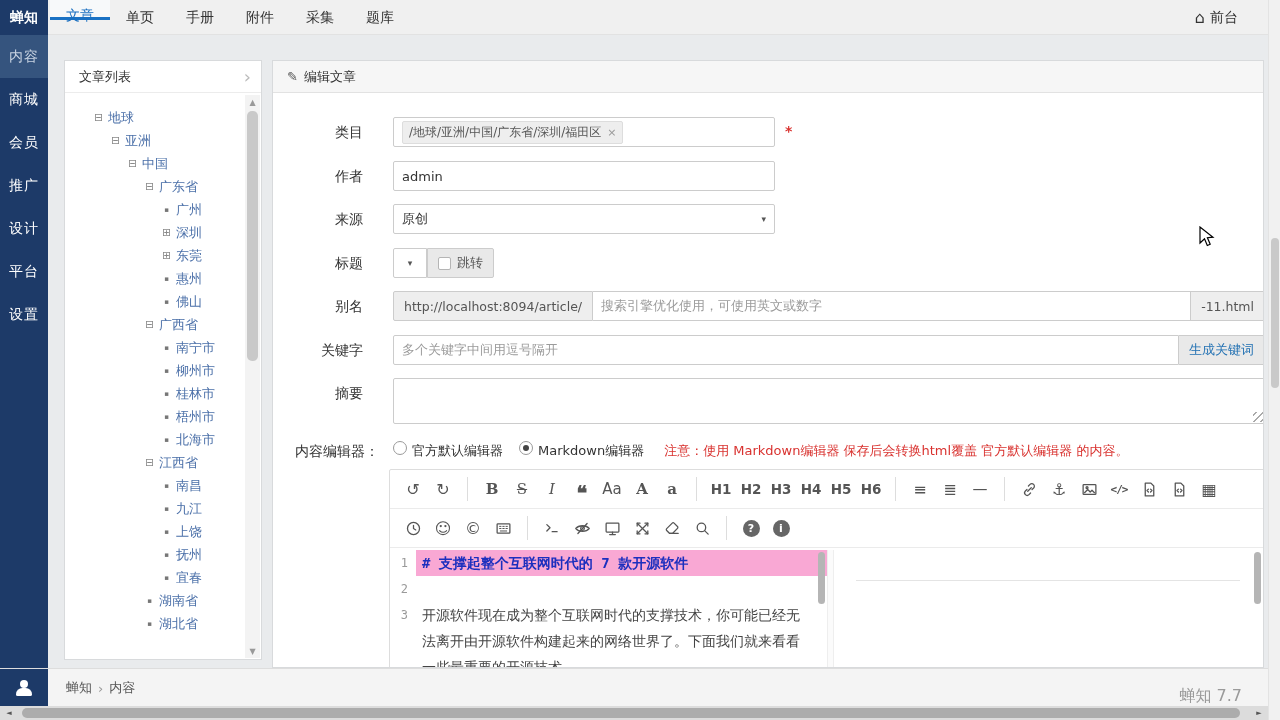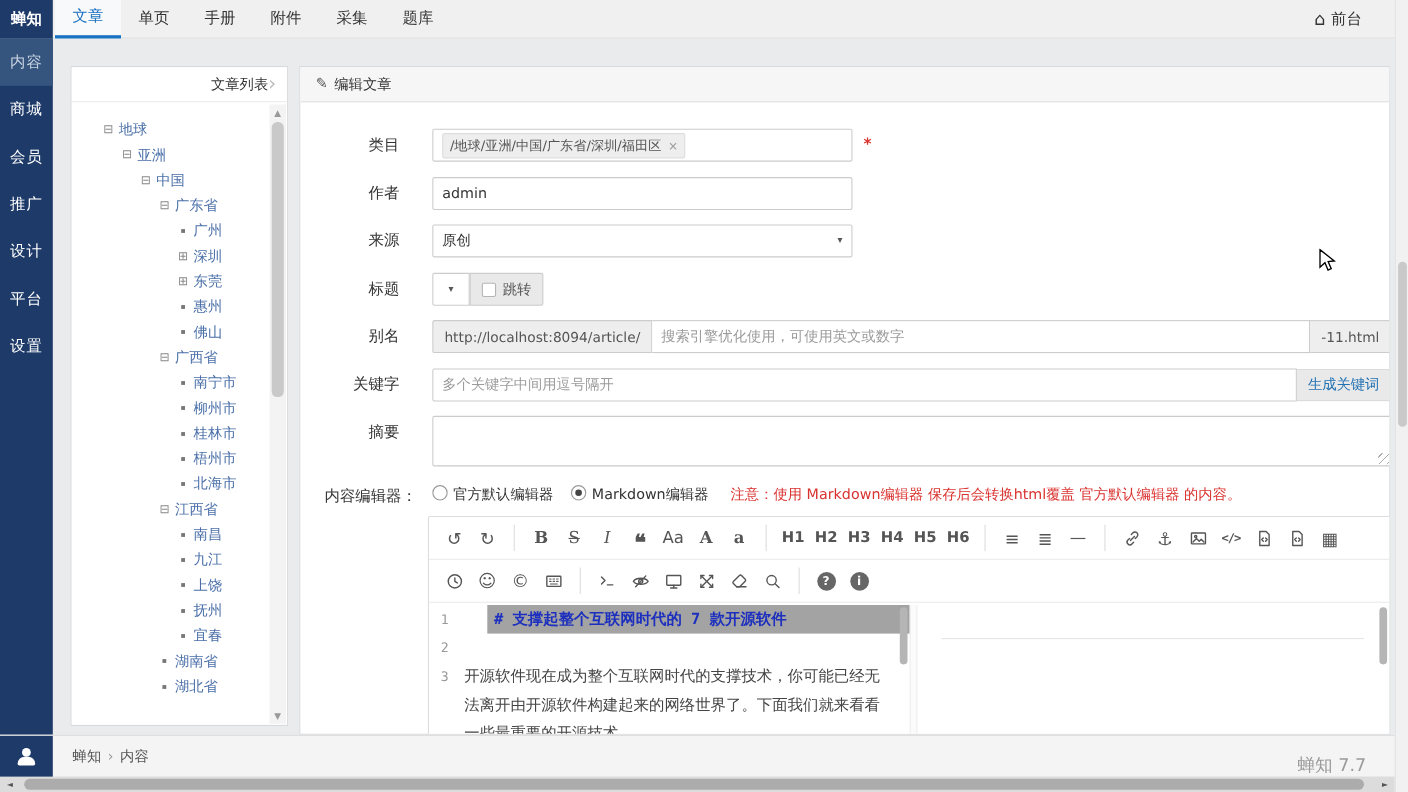--- a/index.html
+++ b/index.html
@@ -3,21 +3,21 @@
 <meta charset="utf-8">
 <style>
   * { margin:0; padding:0; box-sizing:border-box; }
   html,body { width:1280px; height:720px; overflow:hidden; }
   body { font-family:"DejaVu Sans","Liberation Sans",sans-serif; font-size:13px; color:#333; background:#e9ebed; position:relative; }
 
   
   #topbar { position:absolute; left:0; top:0; width:1268px; height:35px; background:#f0f0f0; border-bottom:1px solid #e2e2e2; }
   #logo { position:absolute; left:0; top:0; width:48px; height:35px; background:#1d3a68; color:#fff; font-weight:bold; font-size:14px; display:flex; align-items:center; justify-content:center; }
   #tabs { position:absolute; left:50px; top:0; height:35px; display:flex; }
-  .tab { height:35px; line-height:34px; padding:0 16px; font-size:14px; color:#333; cursor:pointer; }
+  .tab { height:20px; line-height:34px; padding:0 16px; font-size:14px; color:#333; cursor:pointer; }
   .tab.active { color:#1a6fc0; background:#f7f9fa; border-bottom:3px solid #1a72c4; line-height:31px; }
   #front { position:absolute; right:30px; top:0; height:35px; display:flex; align-items:center; gap:5px; font-size:14px; color:#333; }
   #front .home-glyph { font-size:16px; line-height:1; }
 
   
   #rail { position:absolute; left:0; top:35px; width:48px; height:633px; background:#1d3a68; }
   .rail-item { height:43px; display:flex; align-items:center; justify-content:center; color:#fff; font-size:14px; cursor:pointer; letter-spacing:1px; }
   .rail-item.active { background:#35547e; color:#c9d4e2; }
 
   
@@ -34,21 +34,21 @@
   #hscroll .thumb { position:absolute; left:22px; top:2px; width:1218px; height:10px; background:#acacac; border-radius:5px; }
   .hs-arrow { position:absolute; top:0; width:14px; height:14px; display:flex; align-items:center; justify-content:center; font-size:7px; color:#555; }
   #hs-left { left:2px; } #hs-right { right:2px; }
 
   
   #vscroll { position:absolute; right:0; top:0; width:12px; height:720px; background:#f1f1f1; border-left:1px solid #e3e3e3; }
   #vscroll .thumb { position:absolute; left:2px; top:238px; width:8px; height:150px; background:#c9c9c9; border-radius:4px; }
 
   
   #tree-panel { position:absolute; left:64px; top:60px; width:198px; height:600px; background:#fff; border:1px solid #d8dadc; }
-  #tree-header { height:32px; border-bottom:1px solid #ececec; display:flex; align-items:center; justify-content:flex-end; padding:0 10px 0 14px; font-size:13px; color:#333; }
+  #tree-header { height:32px; border-bottom:1px solid #ececec; display:flex; align-items:center; justify-content:space-between; padding:0 10px 0 14px; font-size:13px; color:#333; }
   #tree-header .chev { color:#bbb; font-size:18px; cursor:pointer; }
   #tree-body { position:absolute; left:0; top:33px; right:0; bottom:0; overflow:hidden; padding-top:12px; }
   .tree-row { height:23px; display:flex; align-items:center; cursor:pointer; white-space:nowrap; }
   .tree-ico { width:15px; color:#8a8a8a; font-size:11px; text-align:center; flex:0 0 15px; }
   .tree-ico.dot { font-size:7px; color:#777; }
   .tree-label { color:#4a6fa8; font-size:13px; margin-left:2px; }
   #tree-sb { position:absolute; right:1px; top:34px; bottom:1px; width:15px; background:#f3f3f3; }
   #tree-sb .up,#tree-sb .dn { position:absolute; left:0; width:15px; height:14px; color:#999; font-size:8px; display:flex; align-items:center; justify-content:center; }
   #tree-sb .up { top:0; } #tree-sb .dn { bottom:0; }
   #tree-sb .thumb { position:absolute; left:2px; top:16px; width:11px; height:250px; background:#c9c9c9; border-radius:5px; }
@@ -103,21 +103,21 @@
   .g-quote { font-weight:bold; font-size:20px; font-family:"DejaVu Serif","Liberation Serif",serif; line-height:8px; padding-top:8px; }
   .g-code { font-size:11px; font-weight:bold; letter-spacing:-1px; font-family:"DejaVu Sans Mono","Liberation Mono",monospace; }
   .g-sym { font-size:16px; }
   .badge { width:17px; height:17px; border-radius:50%; background:#666; color:#fff; font-size:11px; font-weight:bold; display:flex; align-items:center; justify-content:center; }
 
   #md-body { position:absolute; left:0; top:80px; right:0; bottom:0; display:flex; }
   #cm-pane { width:437px; position:relative; overflow:hidden; font-family:"DejaVu Sans Mono","Liberation Mono","DejaVu Sans",monospace; }
   .cm-row { display:flex; }
   .cm-gutter { flex:0 0 26px; text-align:right; padding-right:8px; color:#9a9a9a; font-size:12px; line-height:26px; }
   .cm-line { flex:1; font-size:14px; line-height:26px; padding:0 14px 0 6px; color:#444; }
-  .cm-line.heading { background:#a3a3a3; color:#1c2fbe; font-weight:bold;margin-left:27px; }
+  .cm-line.heading { background:#f9a8d4; color:#1c2fbe; font-weight:bold; }
   .cm-line.empty { min-height:26px; }
   #cm-sb { position:absolute; right:2px; top:2px; width:7px; height:52px; background:#b5b5b5; border-radius:4px; }
   #md-divider { width:7px; background:#fbfbfb; border-left:1px solid #eee; border-right:1px solid #eee; }
   #preview-pane { flex:1; position:relative; overflow:hidden; padding:14px 24px 0 22px; }
   #preview-pane h1 { font-size:29px; font-weight:bold; color:#333; line-height:1.38; letter-spacing:0.5px; font-family:"DejaVu Sans","Liberation Sans",sans-serif; }
   #preview-hr { margin-top:16px; border-top:1px solid #e4e4e4; }
   #pv-sb { position:absolute; right:3px; top:2px; width:7px; height:52px; background:#b5b5b5; border-radius:4px; }
 
   #cursor { position:absolute; left:1199px; top:226px; width:18px; height:22px; pointer-events:none; z-index:99; }
 </style>

